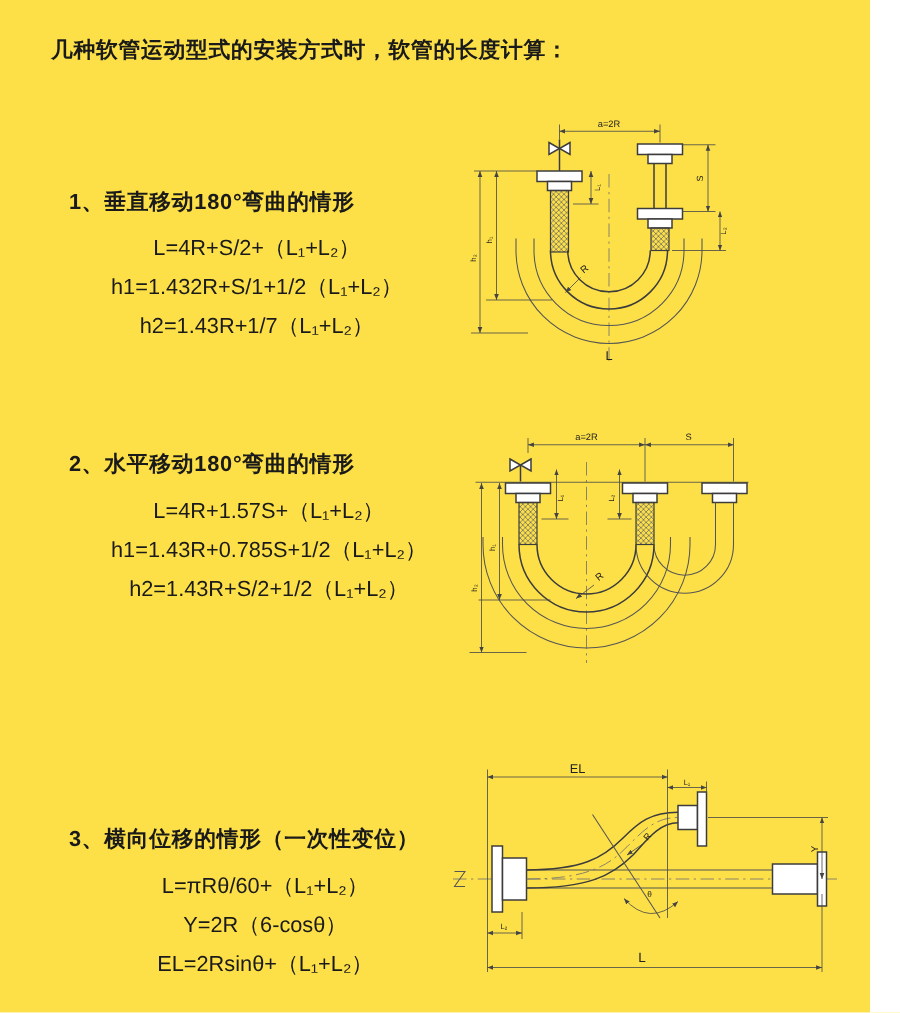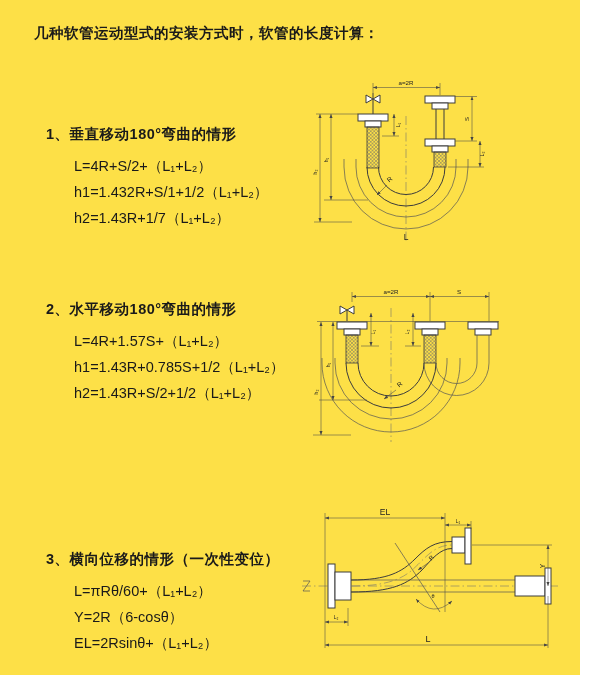--- a/index.html
+++ b/index.html
@@ -5,21 +5,21 @@
   html,body{margin:0;padding:0;background:#fff;}
   #page{position:relative;width:580px;height:675px;background:#fde047;overflow:hidden;
         font-family:"Liberation Sans",sans-serif;color:#1a1a1a;}
   .title{position:absolute;left:34px;top:24px;font-size:14.5px;font-weight:bold;letter-spacing:0.5px;}
   .section{position:absolute;left:46px;}
   .sec1{top:102px;margin-top:23px;}
   .sec2{top:300px;}
   .sec3{top:514px;margin-top:36px;}
   .heading{font-size:14.5px;font-weight:bold;margin-bottom:9px;letter-spacing:0.5px;}
   .formulas{padding-left:28px;}
-  .formula{font-size:14.5px;line-height:26px;white-space:nowrap;}
+  .formula{font-size:14.5px;line-height:26px;white-space:nowrap;text-align:center;}
   svg{position:absolute;overflow:visible;}
   #svg-d1{left:306px;top:70px;}
   #svg-d2{left:303px;top:280px;}
   #svg-d3{left:300px;top:500px;}
   .st0{fill:none;stroke:#3c3c3c;stroke-width:1;}
   .thin{fill:none;stroke:#555;stroke-width:0.7;}
   .dim{fill:none;stroke:#4a4a4a;stroke-width:0.55;}
   .cl{fill:none;stroke:#707070;stroke-width:0.55;stroke-dasharray:9 3 1.5 3;}
   .fl{fill:#ffffff;stroke:#3c3c3c;stroke-width:1;}
   .dt{fill:#222;font-family:"Liberation Sans",sans-serif;}

